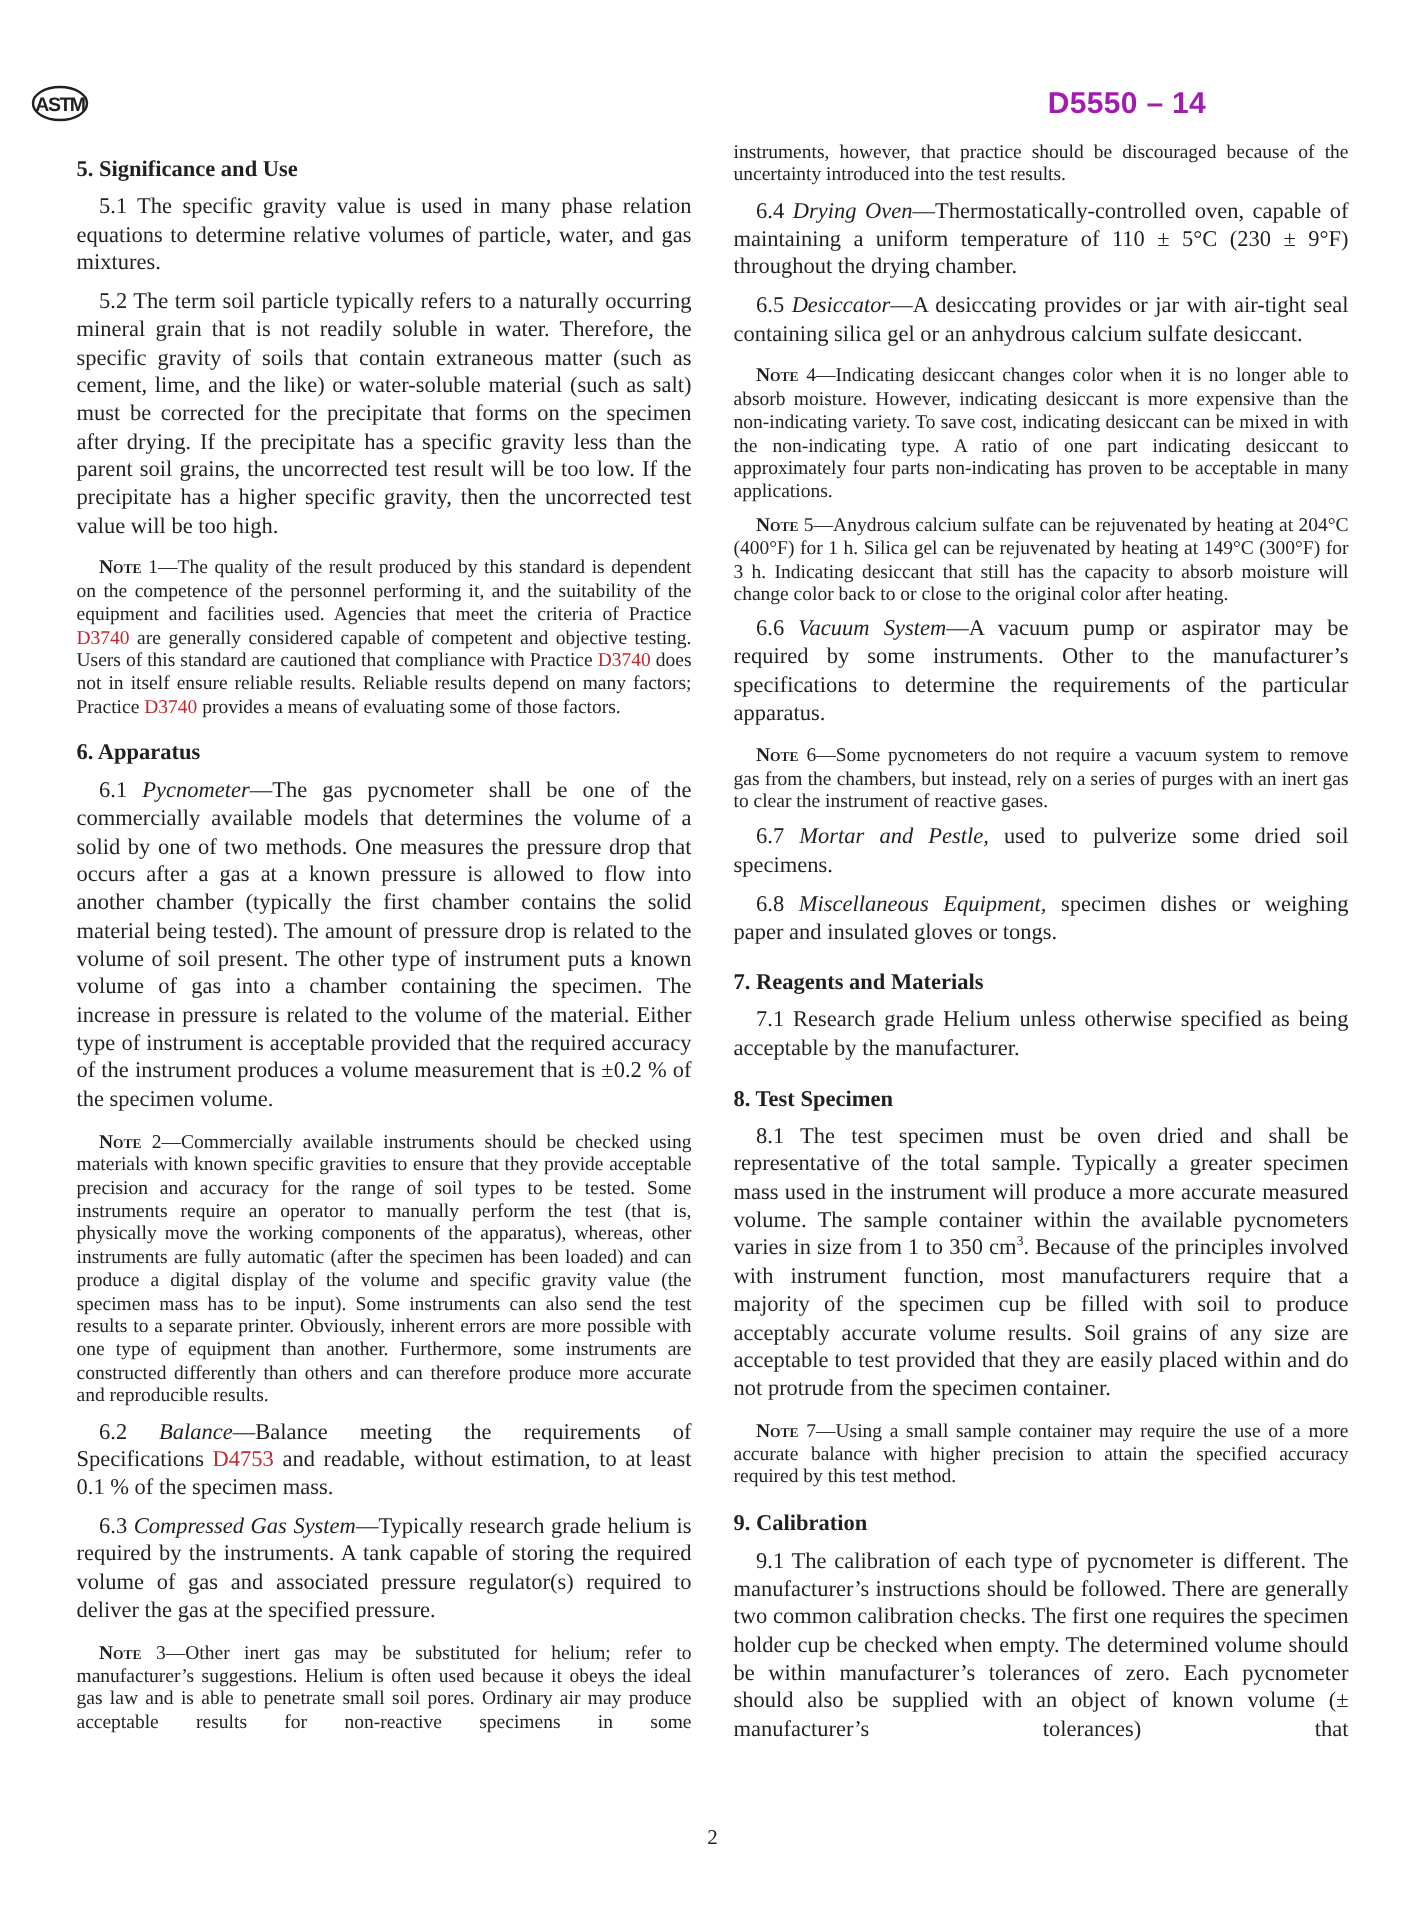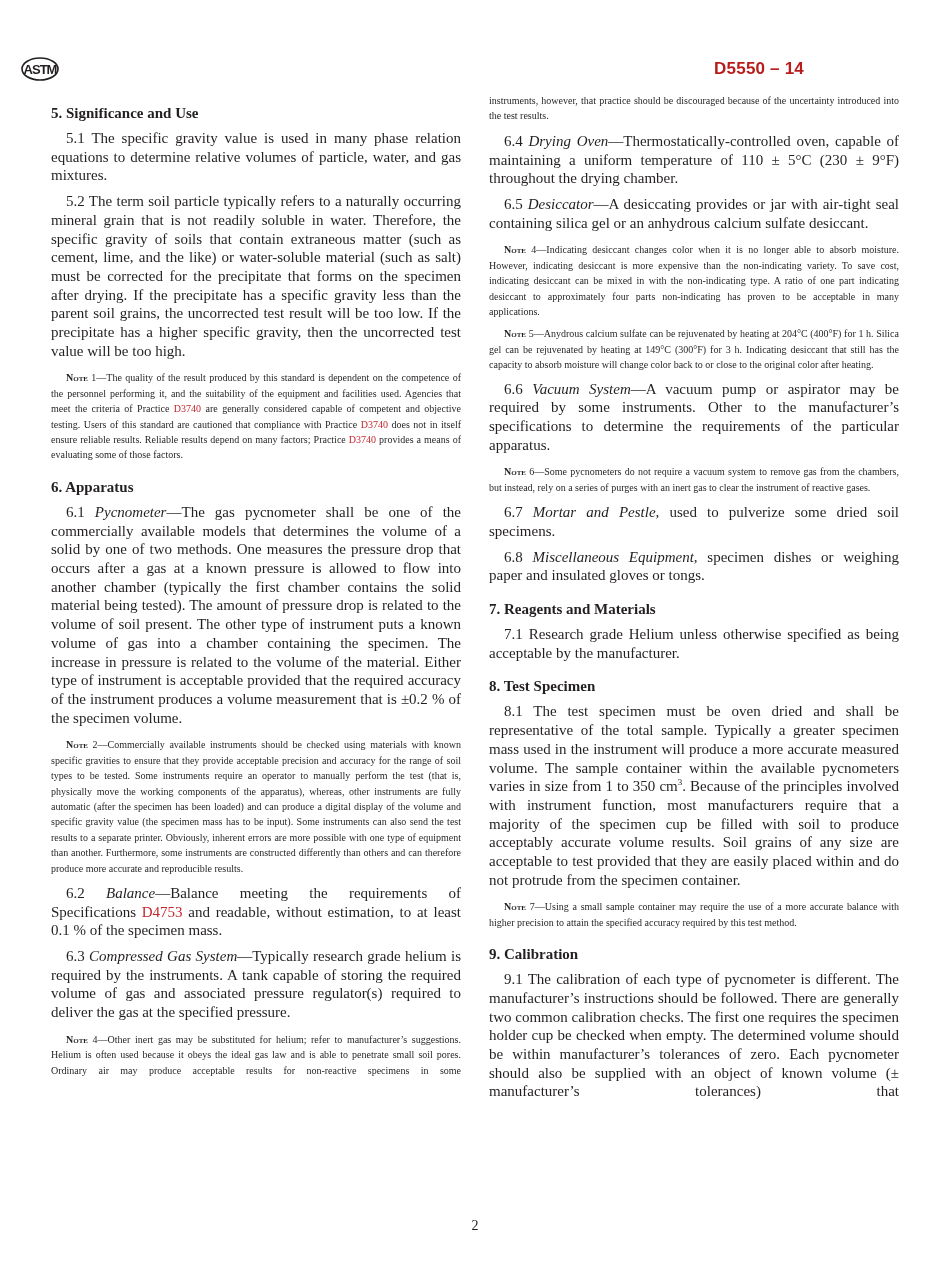--- a/index.html
+++ b/index.html
@@ -8,37 +8,37 @@
       font-family: "Liberation Serif", "DejaVu Serif", serif;
       color: #231f20;
     }
     .header {
       position: absolute; top: 56px; left: 0; width: 784px;
       display: flex; justify-content: space-between; align-items: center; gap: 6px; margin-left: 20px;
     }
     .logo { width: 40px; height: 26px; display: inline-block; }
     .designation {
       font-family: "Liberation Sans", "DejaVu Sans", sans-serif;
-      font-weight: bold; font-size: 17px; color: #b91c1c; letter-spacing: 0.2px;
+      font-weight: bold; font-size: 20px; color: #a21caf; letter-spacing: 0.2px;
     }
     .col {
       position: absolute; top: 92px; width: 410px;
     }
     .col.left { left: 51px; }
     .col.right { left: 489px; top: 93px; }
     .sec-head {
       font-weight: bold; font-size: 15px; margin: 12px 0 6px 0; line-height: 19px;
     }
     .sec-head.spaced { margin-top: 15px; }
     .para {
       font-size: 15px; line-height: 18.7px; text-align: justify;
       text-indent: 15px; margin: 0 0 7px 0; hyphens: manual;
     }
     .note {
-      font-size: 10px; line-height: 15.4px; text-align: justify;
+      font-size: 13px; line-height: 15.4px; text-align: justify;
       text-indent: 15px; margin: 10px 0 8px 0;
     }
     .note.tight { margin-top: 0; margin-bottom: 7px; }
     .note.notop { margin-top: 0; }
     .note-label { font-variant: small-caps; font-weight: bold; }
     .link { color: #c4262e; }
     .it { font-style: italic; }
     .page-num {
       position: absolute; top: 1218px; left: 0; width: 950px; text-align: center;
       font-size: 14px;
@@ -62,21 +62,21 @@
   <div class="sec-head">5.  Significance and Use</div>
   <p class="para">5.1  The specific gravity value is used in many phase relation equations to determine relative volumes of particle, water, and gas mixtures.</p>
   <p class="para">5.2 The term soil particle typically refers to a naturally occurring mineral grain that is not readily soluble in water. Therefore, the specific gravity of soils that contain extraneous matter (such as cement, lime, and the like) or water-soluble material (such as salt) must be corrected for the precipitate that forms on the specimen after drying. If the precipitate has a specific gravity less than the parent soil grains, the uncorrected test result will be too low. If the precipitate has a higher specific gravity, then the uncorrected test value will be too high.</p>
   <p class="note"><span class="note-label">Note</span><span> 1—The quality of the result produced by this standard is dependent on the competence of the personnel performing it, and the suitability of the equipment and facilities used. Agencies that meet the criteria of Practice </span><a class="link">D3740</a><span> are generally considered capable of competent and objective testing. Users of this standard are cautioned that compliance with Practice </span><a class="link">D3740</a><span> does not in itself ensure reliable results. Reliable results depend on many factors; Practice </span><a class="link">D3740</a><span> provides a means of evaluating some of those factors.</span></p>
 
   <div class="sec-head spaced">6.  Apparatus</div>
   <p class="para"><span>6.1 </span><span class="it">Pycnometer</span><span>—The gas pycnometer shall be one of the commercially available models that determines the volume of a solid by one of two methods. One measures the pressure drop that occurs after a gas at a known pressure is allowed to flow into another chamber (typically the first chamber contains the solid material being tested). The amount of pressure drop is related to the volume of soil present. The other type of instrument puts a known volume of gas into a chamber containing the specimen. The increase in pressure is related to the volume of the material. Either type of instrument is acceptable provided that the required accuracy of the instrument produces a volume measurement that is ±0.2 % of the specimen volume.</span></p>
   <p class="note"><span class="note-label">Note</span><span> 2—Commercially available instruments should be checked using materials with known specific gravities to ensure that they provide acceptable precision and accuracy for the range of soil types to be tested. Some instruments require an operator to manually perform the test (that is, physically move the working components of the apparatus), whereas, other instruments are fully automatic (after the specimen has been loaded) and can produce a digital display of the volume and specific gravity value (the specimen mass has to be input). Some instruments can also send the test results to a separate printer. Obviously, inherent errors are more possible with one type of equipment than another. Furthermore, some instruments are constructed differently than others and can therefore produce more accurate and reproducible results.</span></p>
   <p class="para"><span>6.2 </span><span class="it">Balance</span><span>—Balance meeting the requirements of Specifications </span><a class="link">D4753</a><span> and readable, without estimation, to at least 0.1 % of the specimen mass.</span></p>
   <p class="para"><span>6.3 </span><span class="it">Compressed Gas System</span><span>—Typically research grade helium is required by the instruments. A tank capable of storing the required volume of gas and associated pressure regulator(s) required to deliver the gas at the specified pressure.</span></p>
-  <p class="note" style="text-align-last: justify;"><span class="note-label">Note</span><span> 4—Other inert gas may be substituted for helium; refer to manufacturer’s suggestions. Helium is often used because it obeys the ideal gas law and is able to penetrate small soil pores. Ordinary air may produce acceptable results for non-reactive specimens in some</span></p>
+  <p class="note" style="text-align-last: justify;"><span class="note-label">Note</span><span> 3—Other inert gas may be substituted for helium; refer to manufacturer’s suggestions. Helium is often used because it obeys the ideal gas law and is able to penetrate small soil pores. Ordinary air may produce acceptable results for non-reactive specimens in some</span></p>
 </div>
 
 <div class="col right">
   <p class="note notop" style="text-indent:0;">instruments, however, that practice should be discouraged because of the uncertainty introduced into the test results.</p>
   <p class="para"><span>6.4 </span><span class="it">Drying Oven</span><span>—Thermostatically-controlled oven, capable of maintaining a uniform temperature of 110 ± 5°C (230 ± 9°F) throughout the drying chamber.</span></p>
   <p class="para"><span>6.5 </span><span class="it">Desiccator</span><span>—A desiccating provides or jar with air-tight seal containing silica gel or an anhydrous calcium sulfate desiccant.</span></p>
   <p class="note tight" style="margin-top:10px;"><span class="note-label">Note</span><span> 4—Indicating desiccant changes color when it is no longer able to absorb moisture. However, indicating desiccant is more expensive than the non-indicating variety. To save cost, indicating desiccant can be mixed in with the non-indicating type. A ratio of one part indicating desiccant to approximately four parts non-indicating has proven to be acceptable in many applications.</span></p>
   <p class="note tight"><span class="note-label">Note</span><span> 5—Anydrous calcium sulfate can be rejuvenated by heating at 204°C (400°F) for 1 h. Silica gel can be rejuvenated by heating at 149°C (300°F) for 3 h. Indicating desiccant that still has the capacity to absorb moisture will change color back to or close to the original color after heating.</span></p>
   <p class="para"><span>6.6 </span><span class="it">Vacuum System</span><span>—A vacuum pump or aspirator may be required by some instruments. Other to the manufacturer’s specifications to determine the requirements of the particular apparatus.</span></p>
   <p class="note"><span class="note-label">Note</span><span> 6—Some pycnometers do not require a vacuum system to remove gas from the chambers, but instead, rely on a series of purges with an inert gas to clear the instrument of reactive gases.</span></p>

